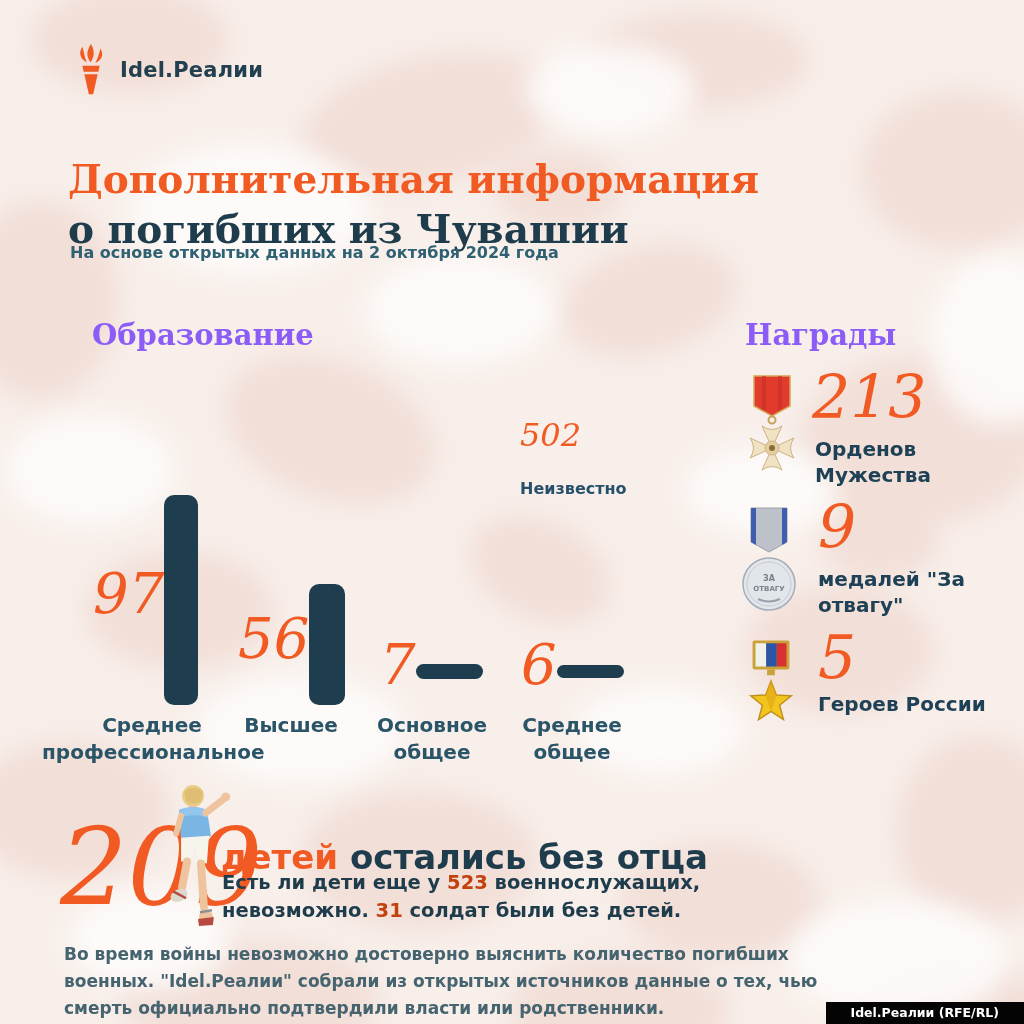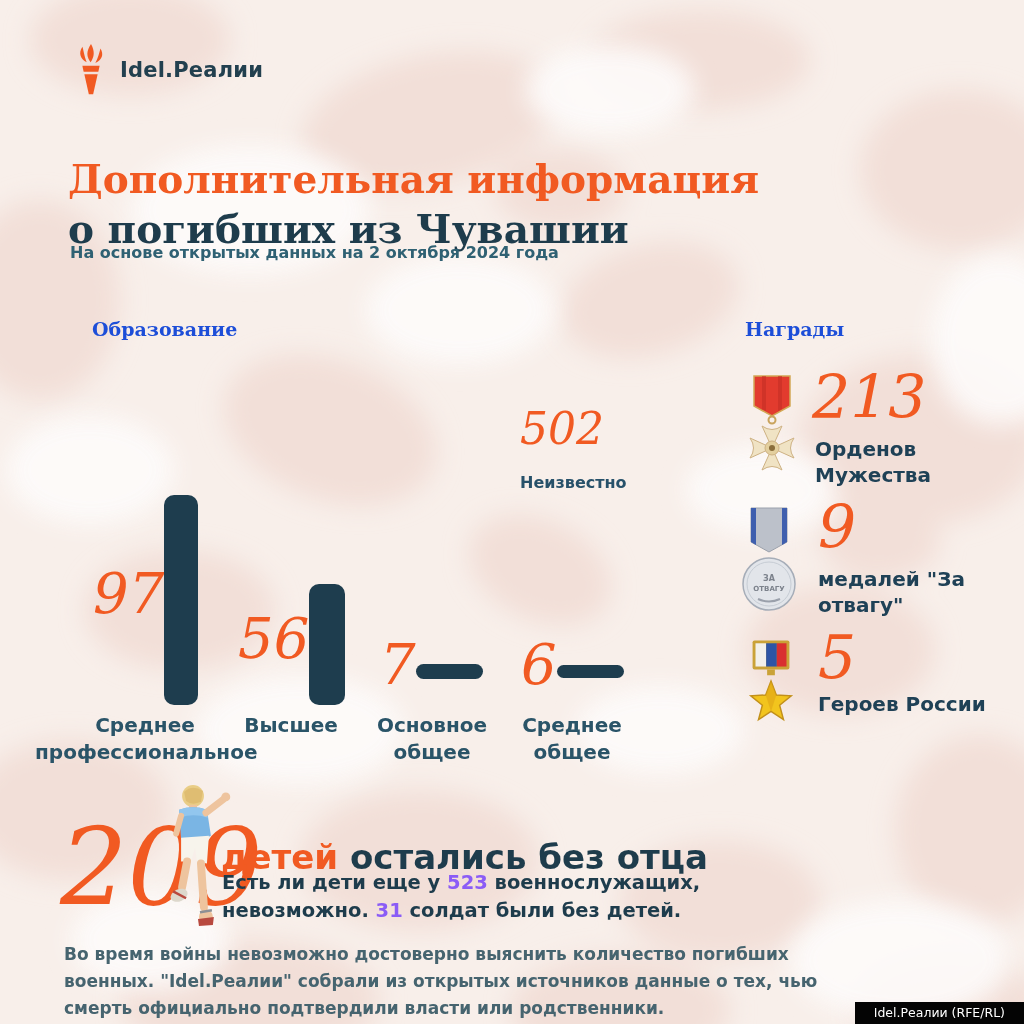--- a/index.html
+++ b/index.html
@@ -14,52 +14,52 @@
 
   
   .title{position:absolute;left:68px;top:128px;font-family:"DejaVu Serif","Liberation Serif",serif;
          font-weight:bold;line-height:50px;font-size:39px;}
   .title .t1{display:block;color:#f15a22;}
   .title .t2{display:block;color:#1e3c4c;}
   .subtitle{position:absolute;left:70px;top:243px;font-size:16px;font-weight:600;color:#2f6173;}
 
   
   .section-title{position:absolute;font-family:"DejaVu Serif","Liberation Serif",serif;
-                 font-weight:bold;font-size:19px;color:#1d4ed8;}
+                 font-weight:bold;font-size:29px;color:#8b5cf6;}
 
   
   .col{position:absolute;bottom:319px;display:flex;flex-direction:row;align-items:center;justify-content:flex-end;}
   .num{font-family:"DejaVu Serif","Liberation Serif",serif;font-style:italic;color:#f15a22;}
   .col .num{font-size:56px;line-height:56px;margin-bottom:12px;}
   .bar{width:100%;background:#1e3d4e;border-radius:10px;}
   .bar.pill{border-radius:8px;}
   .bar-label{position:absolute;top:712px;text-align:center;font-weight:bold;font-size:20px;
              line-height:27px;color:#2a5468;}
   .unknown{position:absolute;left:520px;top:405px;}
-  .unknown .num{font-size:44px;line-height:48px;}
+  .unknown .num{font-size:32px;line-height:48px;margin-top:6px;}
   .unknown-label{font-weight:bold;font-size:16px;color:#27516a;margin-top:20px;}
 
   
   .award-num{position:absolute;font-family:"DejaVu Serif","Liberation Serif",serif;font-style:italic;
              color:#f15a22;font-size:60px;line-height:62px;}
   .award-label{position:absolute;font-weight:bold;font-size:20px;line-height:26px;color:#1f4156;}
 
   
   .big-209{position:absolute;left:60px;top:812px;font-family:"DejaVu Serif","Liberation Serif",serif;
            font-style:italic;color:#f15a22;font-size:106px;line-height:112px;}
   .kids-head{position:absolute;left:221px;top:837px;font-weight:bold;font-size:34px;color:#1e3c4c;}
   .kids-head .hl{color:#f15a22;}
   .kids-note{position:absolute;left:222px;top:869px;font-weight:bold;font-size:19.5px;line-height:28px;color:#1e3c4c;}
-  .kids-note .hl{color:#8b5cf6;}
+  .kids-note .hl{color:#c2410c;}
 
   
   .disclaimer{position:absolute;left:64px;top:941px;width:820px;font-size:17px;line-height:27px;
               font-weight:600;color:#46646f;}
-  .credit{position:absolute;right:0;bottom:0;background:#040404;color:#ffffff;font-weight:normal;
-          font-size:12.5px;padding:3px 19px 4px;}
+  .credit{position:absolute;right:0;bottom:0;background:#040404;color:#ffffff;font-weight:bold;
+          font-size:12.5px;padding:3px 25px 4px;}
 </style>
 </head>
 <body>
 
 <div class="canvas">
 
   <svg class="camo" viewBox="0 0 1024 1024">
     <defs>
         <filter id="b" x="-40%" y="-40%" width="180%" height="180%">
           <feGaussianBlur stdDeviation="12"></feGaussianBlur>
@@ -132,21 +132,21 @@
   </div>
   <div class="col" style="left:380px;width:103px;">
     <div class="num">7</div>
     <div class="bar pill" style="height: 15px;"></div>
   </div>
   <div class="col" style="left:521px;width:103px;">
     <div class="num">6</div>
     <div class="bar pill" style="height: 13px;"></div>
   </div>
 
-  <div class="bar-label" style="left:35px;width:220px;">Среднее профессиональное</div>
+  <div class="bar-label" style="left:42px;width:220px;">Среднее профессиональное</div>
   <div class="bar-label" style="left:211px;width:160px;">Высшее</div>
   <div class="bar-label" style="left:492px;width:160px;">Среднее общее</div>
   <div class="bar-label" style="left:352px;width:160px;">Основное общее</div>
 
   <div class="unknown">
     <div class="num">502</div>
     <div class="unknown-label">Неизвестно</div>
   </div>
 
   <div class="section-title" style="left:745px;top:318px;">Награды</div>

